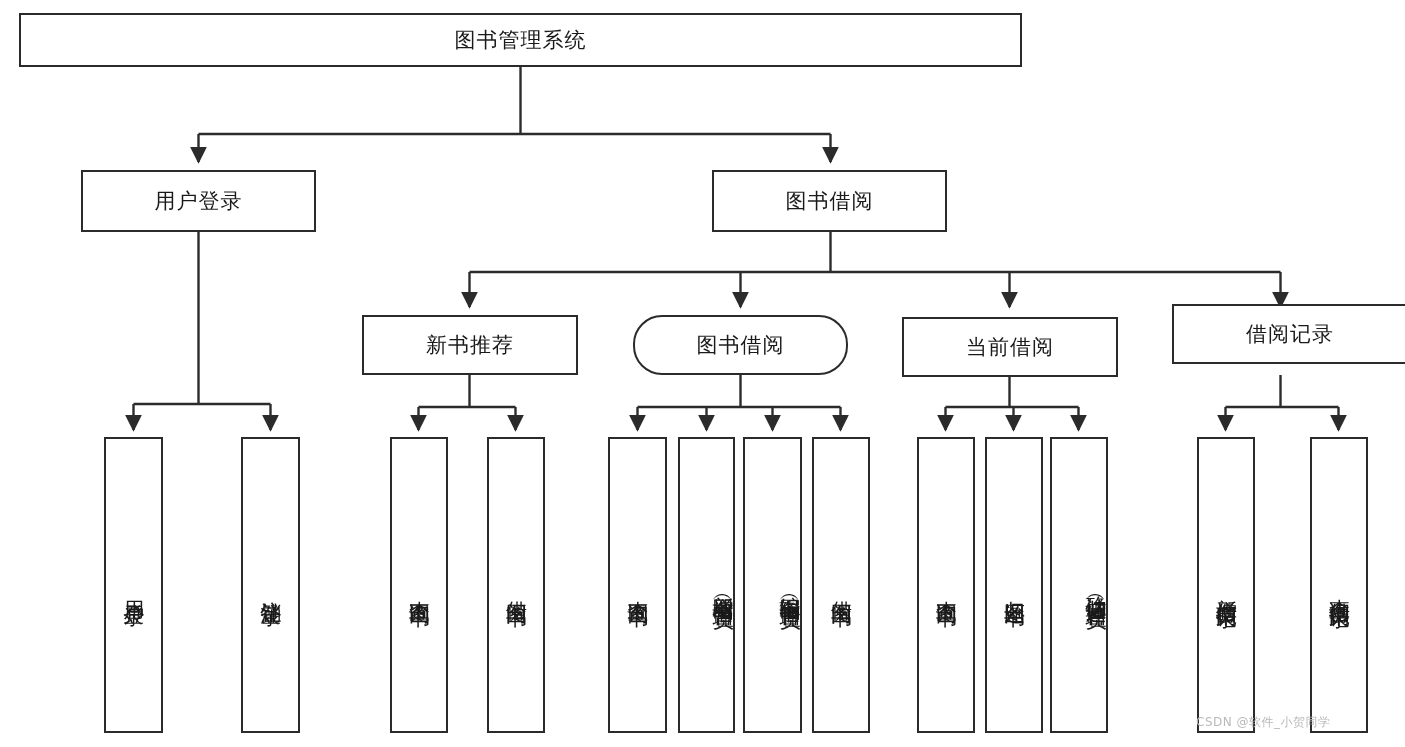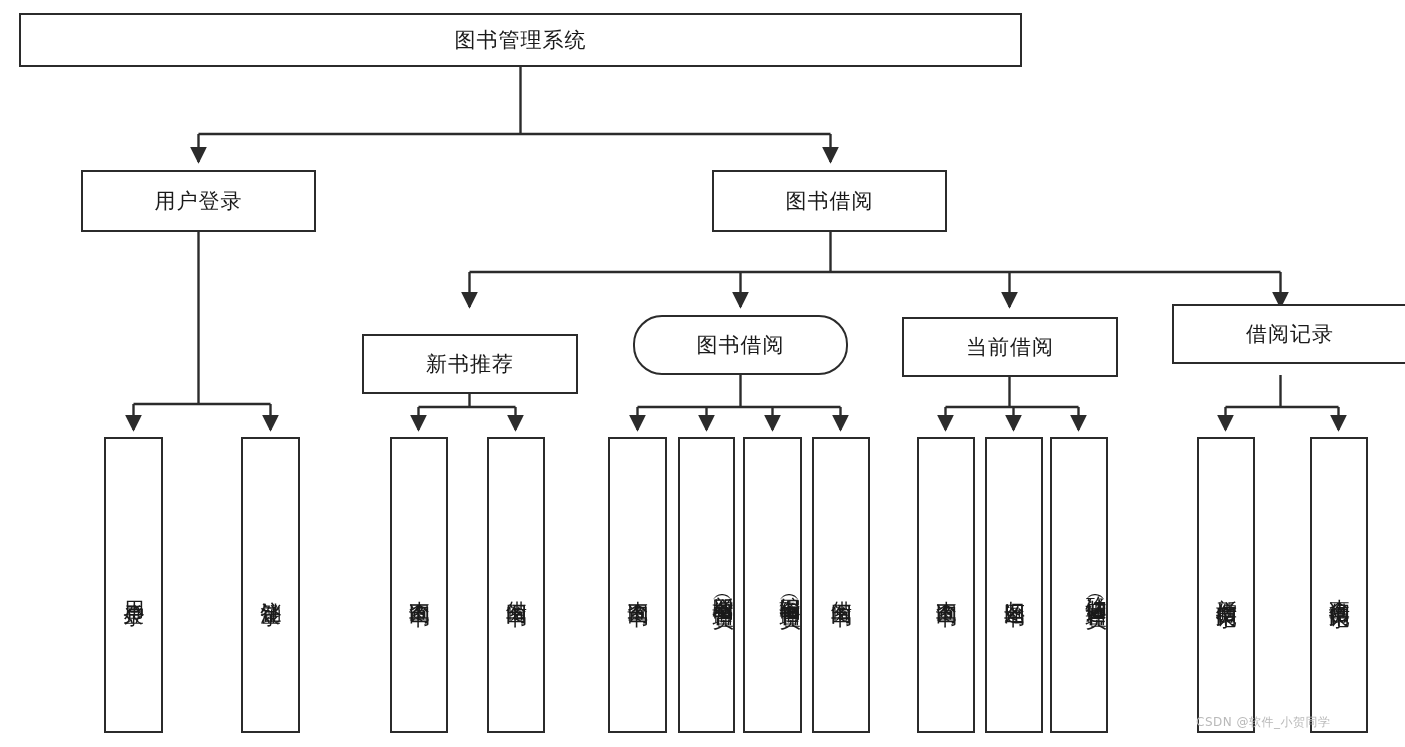--- a/index.html
+++ b/index.html
@@ -125,21 +125,21 @@
     <span>图书管理系统</span>
   </div>
 
   <div class="node h" style="left:81px; top:170px; width:235px; height:62px;">
     <span>用户登录</span>
   </div>
   <div class="node h" style="left:712px; top:170px; width:235px; height:62px;">
     <span>图书借阅</span>
   </div>
 
-  <div class="node h" style="left:362px; top:315px; width:216px; height:60px;margin-top:19px;">
+  <div class="node h" style="left:362px; top:315px; width:216px; height:60px;">
     <span>新书推荐</span>
   </div>
   <div class="node h" style="left:633px; top:315px; width:215px; height:60px;border-radius:29px;">
     <span>图书借阅</span>
   </div>
   <div class="node h" style="left:902px; top:317px; width:216px; height:60px;">
     <span>当前借阅</span>
   </div>
   <div class="node h" style="left:1172px; top:304px; width:236px; height:60px;">
     <span>借阅记录</span>

